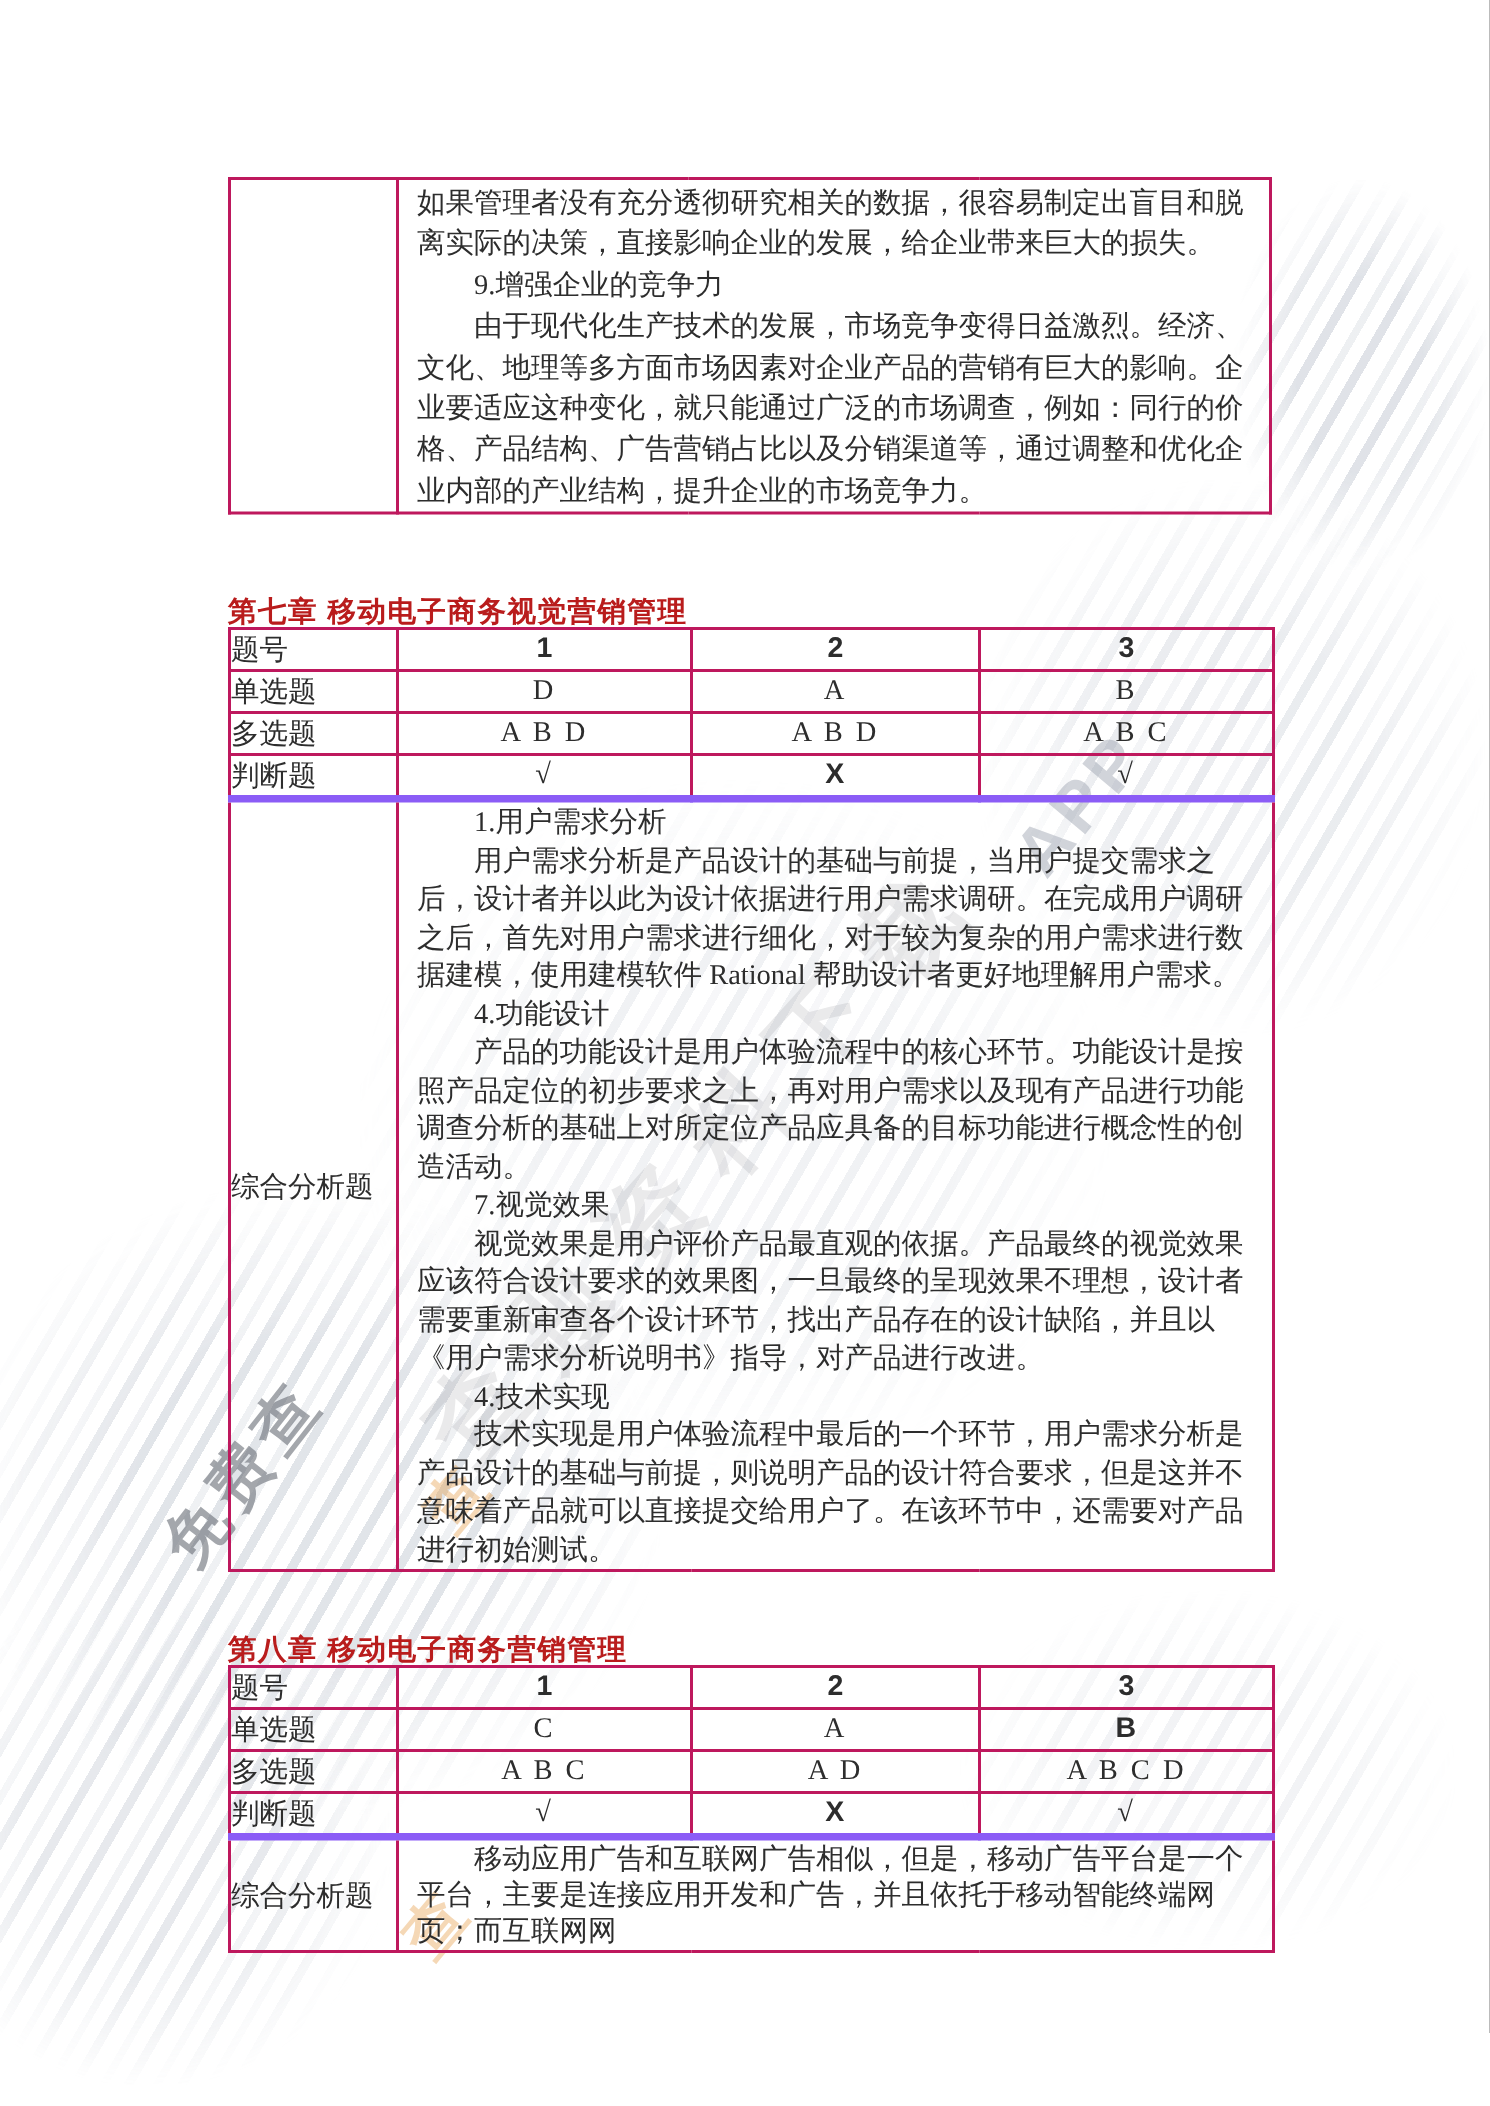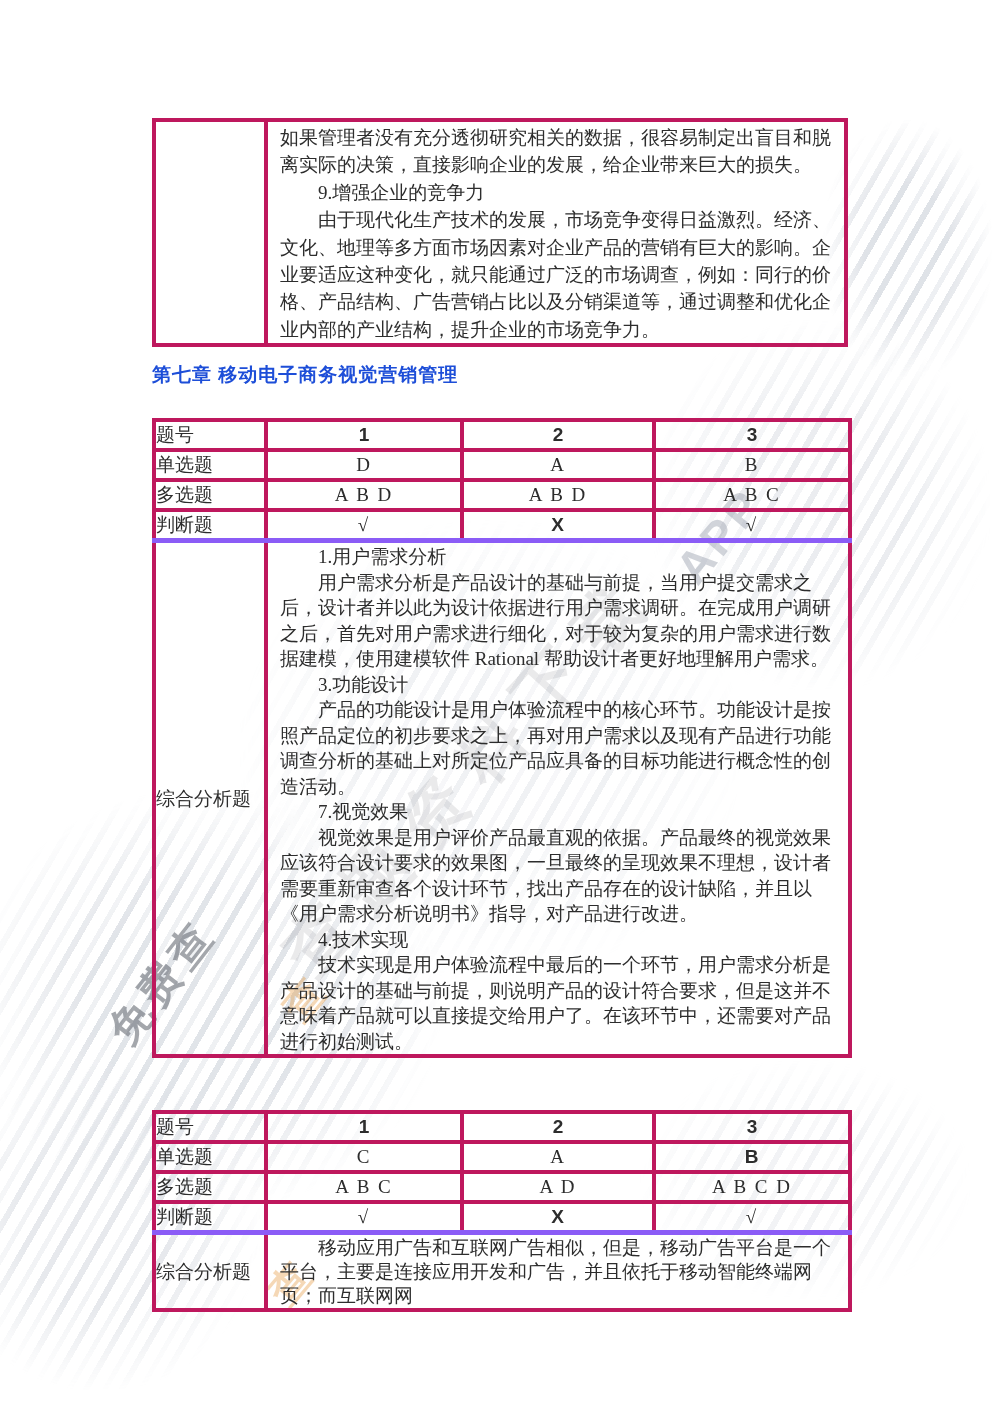--- a/index.html
+++ b/index.html
@@ -52,21 +52,21 @@
   }
   .wm-orange1 { left:312px; top:978px; }
   .wm-orange2 { left:298px; top:1262px; }
 
   
   .content { position:absolute; inset:0; z-index:1; }
   table.tbl {
     position:absolute; border-collapse:collapse; table-layout:fixed;
     font-size:19px; color:#2d2d2d;
   }
-  table.tbl td { border:4px solid #be185d; vertical-align:middle; }
+  table.tbl td { border:2px solid #be185d; vertical-align:middle; }
   .top-tbl   { left:152px; top:118px;  width:696px; }
   .ch7-tbl   { left:152px; top:418px;  width:696px; }
   .ch8-tbl   { left:152px; top:1110px; width:696px; }
   col.c0 { width:112px; } col.c1 { width:196px; }
   col.c2 { width:192px; } col.c3 { width:196px; }
 
   .label-cell { text-align:left; }
   .ans-cell   { text-align:center; letter-spacing:2px; }
   .num-cell   { text-align:center; font-family:"Liberation Sans","DejaVu Sans",sans-serif; font-weight:600; }
   .sansb      { font-family:"Liberation Sans","DejaVu Sans",sans-serif; font-weight:600; letter-spacing:1px; }
@@ -77,21 +77,21 @@
   .txt-cell { padding:0 8px 0 12px; vertical-align:top; }
   .txt-cell p { margin:0; text-indent:2em; }
   .txt-cell p.noind { text-indent:0; }
   .top-tbl  .txt-cell { line-height:27.4px; height:217px; padding-top:2px; }
   .ch7-tbl  .txt-cell { line-height:25.5px; height:459px; padding-top:1px; }
   .ch8-tbl  .txt-cell { line-height:24px; height:51px;  padding-top:1px; }
 
   .chapter-heading {
     position:absolute; left:152px;
     font-family:"Liberation Sans","DejaVu Sans",sans-serif;
-    font-weight:bold; font-size:19px; color:#1d4ed8; letter-spacing:1px;
+    font-weight:bold; font-size:19px; color:#b91c1c; letter-spacing:1px;margin-top:33px;
   }
   .hd7 { top:362px; }
   .hd8 { top:1054px; }
 </style>
 </head>
 <body>
 
 <div class="page">
 
   <div class="wm stripes s1"></div>
@@ -159,31 +159,32 @@
         <td class="label-cell">判断题</td>
         <td class="ans-cell">√</td>
         <td class="ans-cell sansb">X</td>
         <td class="ans-cell">√</td>
       </tr>
       <tr class="analysis">
         <td class="label-cell">综合分析题</td>
         <td class="txt-cell" colspan="3">
           <p>1.用户需求分析</p>
           <p>用户需求分析是产品设计的基础与前提，当用户提交需求之后，设计者并以此为设计依据进行用户需求调研。在完成用户调研之后，首先对用户需求进行细化，对于较为复杂的用户需求进行数据建模，使用建模软件 Rational 帮助设计者更好地理解用户需求。</p>
-          <p>3.功能设计</p>
+          <p>4.功能设计</p>
           <p>产品的功能设计是用户体验流程中的核心环节。功能设计是按照产品定位的初步要求之上，再对用户需求以及现有产品进行功能调查分析的基础上对所定位产品应具备的目标功能进行概念性的创造活动。</p>
           <p>7.视觉效果</p>
           <p>视觉效果是用户评价产品最直观的依据。产品最终的视觉效果应该符合设计要求的效果图，一旦最终的呈现效果不理想，设计者需要重新审查各个设计环节，找出产品存在的设计缺陷，并且以《用户需求分析说明书》指导，对产品进行改进。</p>
           <p>4.技术实现</p>
           <p>技术实现是用户体验流程中最后的一个环节，用户需求分析是产品设计的基础与前提，则说明产品的设计符合要求，但是这并不意味着产品就可以直接提交给用户了。在该环节中，还需要对产品进行初始测试。</p>
         </td>
       </tr>
     </tbody>
       </table>
 
+    <div class="chapter-heading hd8">第八章 移动电子商务营销管理</div>
 
     <table class="tbl ch8-tbl">
       <colgroup>
           <col class="c0">
           <col class="c1">
           <col class="c2">
           <col class="c3">
         </colgroup>
       <tbody>
           <tr class="h27">

